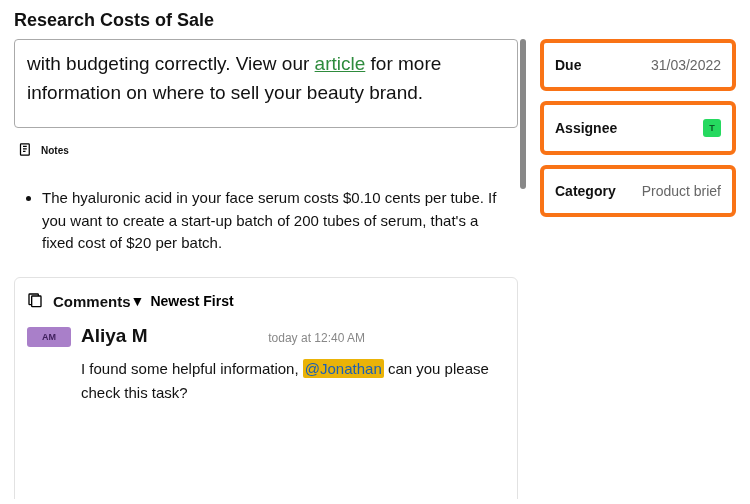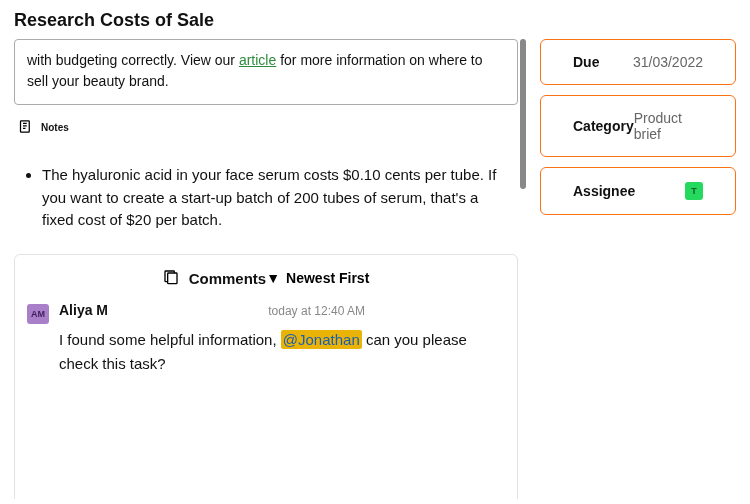--- a/index.html
+++ b/index.html
@@ -36,23 +36,23 @@
   }
   .side-col {
     width: 196px;
     display: flex;
     flex-direction: column;
     gap: 10px;
   }
   .desc-box {
     border: 1px solid #aaa;
     border-radius: 4px;
-    padding: 10px 12px 12px 12px;
+    padding: 10px 12px 20px 12px;
     line-height: 1.5;
-    font-size: 14px;
+    font-size: 19px;
   }
   .desc-box a {
     color: #2e8b3d;
     text-decoration: underline;
   }
   .notes-block {
     margin-top: 14px;
     padding: 0 4px;
   }
   .block-header {
@@ -73,21 +73,21 @@
   .comments-card {
     margin-top: 22px;
     border: 1px solid #e2e2e2;
     border-radius: 6px;
     padding: 14px 12px 12px 12px;
     display: flex;
     flex-direction: column;
   }
   .comments-head {
     display: flex;
-    justify-content: center;
+    justify-content: flex-start;
     align-items: center;
     margin-bottom: 14px;
   }
   .comments-head-left {
     display: flex;
     align-items: center;
     gap: 10px;
     font-weight: 700;
     font-size: 15px;
   }
@@ -98,40 +98,40 @@
     font-weight: 700;
     font-size: 14px;
     cursor: pointer;
     background: none; border: none;
   }
   .comment-row {
     display: flex;
     gap: 10px;
   }
   .avatar {
-    width: 22px; height: 20px;
+    width: 44px; height: 20px;
     background: #a97fc9;
     border-radius: 3px;
     font-size: 9px;
     font-weight: 700;
     display: flex;
     align-items: center;
     justify-content: center;
     color: #3f1f5c;
     margin-top: 2px;
     flex-shrink: 0;
   }
   .comment-body { flex: 1; }
   .comment-meta {
     display: flex;
     align-items: baseline;
     gap: 10px;
     margin-bottom: 10px;
   }
-  .comment-author { font-weight: 700; font-size: 14px; }
+  .comment-author { font-weight: 700; font-size: 19px; }
   .comment-time { font-size: 12px; color: #888; margin-left: auto; padding-right: 140px;}
   .comment-text { font-size: 15px; line-height: 1.6; }
   .mention {
     background: #eab308;
     color: #1a5fb4;
     padding: 1px 2px;
     border-radius: 2px;
   }
   .editor-gap { height: 120px; }
   .toolbar {
@@ -156,23 +156,23 @@
     border: 1px solid #666;
     background: #1a1a1a;
     color: #888;
     padding: 4px 16px;
     border-radius: 3px;
     font-size: 13px;
     cursor: pointer;
   }
   
   .side-card {
-    border: 1px solid #f97316;
+    border: 4px solid #f97316;
     border-radius: 6px;
-    padding: 14px 32px;
+    padding: 14px 11px;
     display: flex;
     justify-content: space-between;
     align-items: center;
     font-size: 14px;
   }
   .side-label { font-weight: 700; }
   .side-value { color: #666; font-size: 14px; }
   .assignee-chip {
     width: 18px; height: 18px;
     background: #25d95f;
@@ -299,21 +299,21 @@
 
     </div>
   </div>
 
   <div class="side-col">
     <div class="side-card">
       <span class="side-label">Due</span>
       <span class="side-value">31/03/2022</span>
     </div>
     <div class="side-card">
+      <span class="side-label">Assignee</span>
+      <span class="assignee-chip">T</span>
+    </div>
+    <div class="side-card">
       <span class="side-label">Category</span>
       <span class="side-value">Product brief</span>
     </div>
-    <div class="side-card">
-      <span class="side-label">Assignee</span>
-      <span class="assignee-chip">T</span>
-    </div>
   </div>
 </div>
 
 </body></html>

